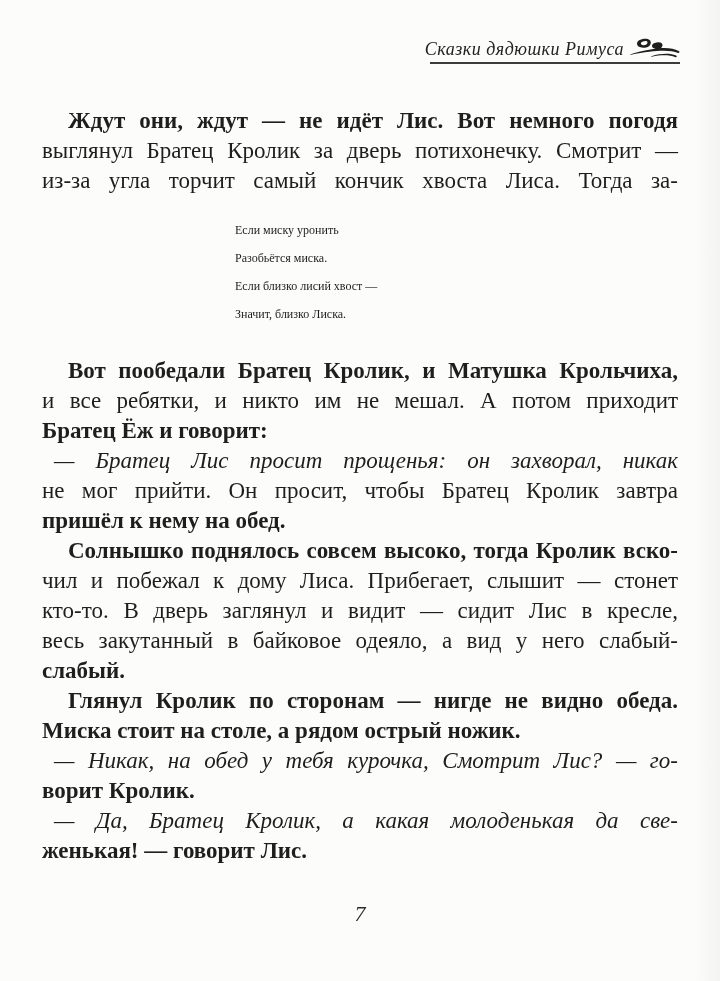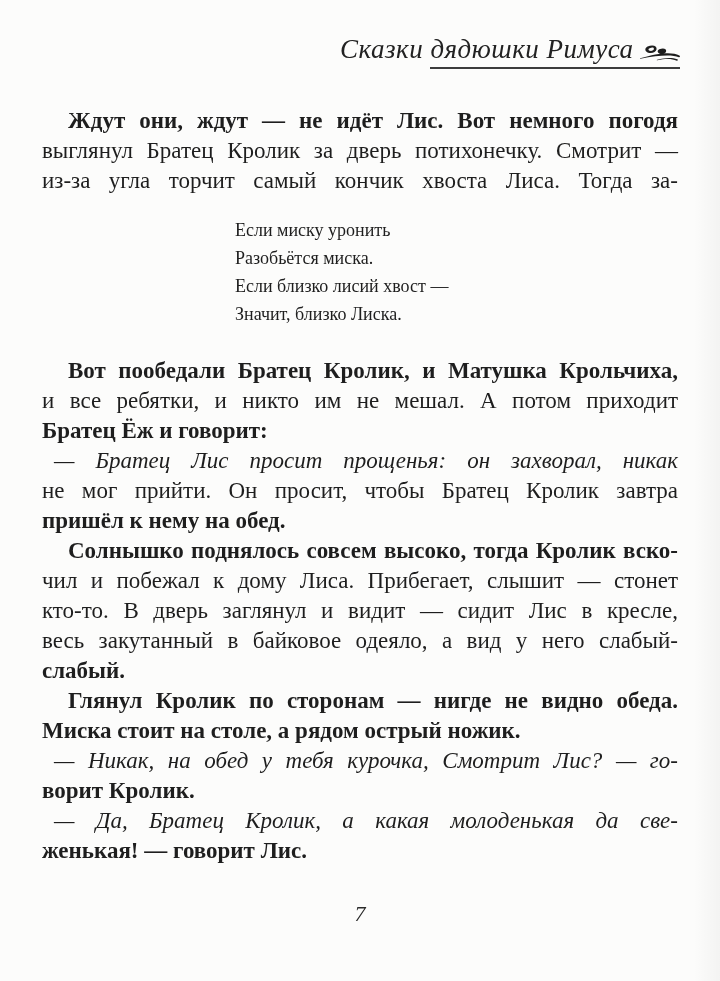--- a/index.html
+++ b/index.html
@@ -33,21 +33,21 @@
     text-align: right;
   }
   .running-head-row {
     display: flex;
     align-items: flex-end;
     justify-content: flex-end;
     gap: 4px;
   }
   .running-head-title {
     font-style: italic;
-    font-size: 27px;
+    font-size: 18px;
     letter-spacing: 0.5px;
     color: #222;
     white-space: nowrap;
   }
   .flourish { width: 52px; height: 30px; margin-bottom: -4px; }
   .header-rule {
     margin-top: 2px;
     margin-left: auto;
     width: 250px;
     height: 2px;
@@ -64,21 +64,21 @@
     line-height: 30px;
   }
   .paragraph { margin: 0; }
   .line { text-align: justify; text-align-last: justify; }
   .line.end { text-align: left; text-align-last: left; font-weight: bold; }
   .line.indent { text-indent: 26px; font-weight: bold; }
   .line.indent-d { text-indent: 12px; font-style: italic; }
 
   .verse {
     margin: 20px 0 28px 193px;
-    font-size: 18px;
+    font-size: 12px;
     line-height: 28px;
   }
   .verse .line { text-align: left; text-align-last: left; }
 
   
   .folio {
     position: absolute;
     top: 901px;
     left: 0;
     width: 100%;

